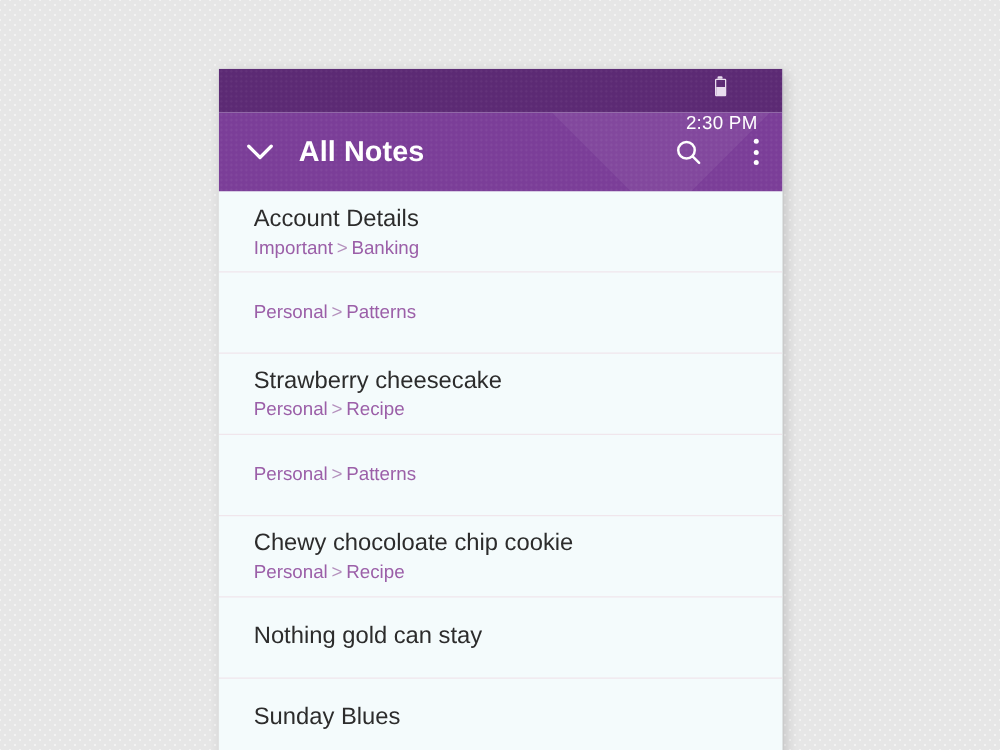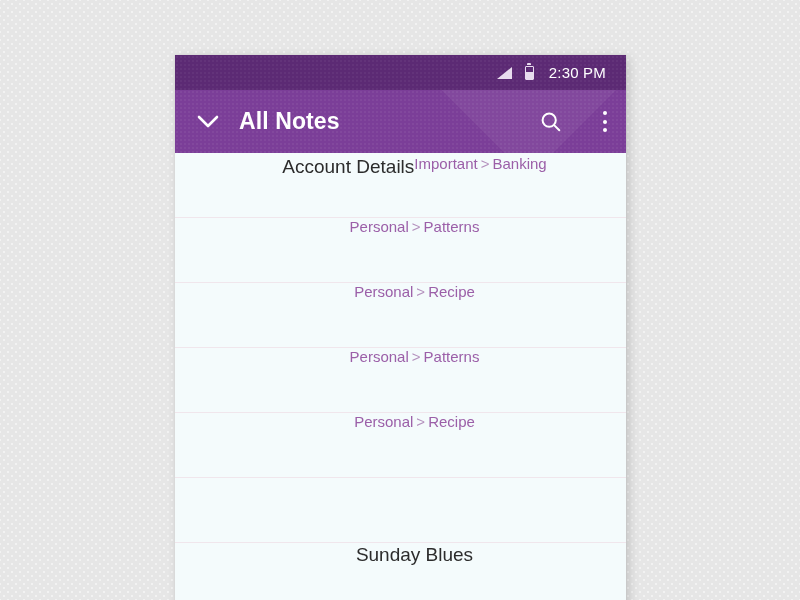--- a/index.html
+++ b/index.html
@@ -52,20 +52,21 @@
       radial-gradient(circle, rgba(255,255,255,0.045) 0.8px, transparent 1px);
     background-size: 4px 4px;
     pointer-events: none;
   }
   .status-icons {
     display: flex;
     align-items: center;
     gap: 13px;
     position: relative;
     z-index: 2;
+    flex-direction: column;
   }
   .signal-icon {
     width: 15px;
     height: 12px;
     position: relative;
   }
   .signal-icon span {
     position: absolute;
     right: 0; bottom: 0;
     width: 0; height: 0;
@@ -165,21 +166,21 @@
   
   .notes-list {
     background: #f4fbfc;
     height: 462px;
     overflow: hidden;
   }
   .note-row {
     height: 65px;
     padding: 0 0 0 28px;
     display: flex;
-    flex-direction: row;
+    flex-direction: column;
     justify-content: center;
     border-bottom: 1px solid #f0e6ec;
     cursor: pointer;
   }
   .note-row:first-child { padding-top: 2px; }
   .note-title {
     font-size: 19px;
     color: #2c2c2c;
     line-height: 1.25;
     margin-bottom: 3px;
@@ -240,28 +241,31 @@
 
   <div class="notes-list" id="notes-list">
       <div class="note-row">
         <div class="note-title">Account Details</div>
         <div class="note-path"><span>Important</span><span class="sep">&gt;</span><span>Banking</span></div>
       </div>
       <div class="note-row">
         <div class="note-path"><span>Personal</span><span class="sep">&gt;</span><span>Patterns</span></div>
       </div>
       <div class="note-row">
+        <div class="note-title">Strawberry cheesecake</div>
         <div class="note-path"><span>Personal</span><span class="sep">&gt;</span><span>Recipe</span></div>
       </div>
       <div class="note-row">
         <div class="note-path"><span>Personal</span><span class="sep">&gt;</span><span>Patterns</span></div>
       </div>
       <div class="note-row">
+        <div class="note-title">Chewy chocoloate chip cookie</div>
         <div class="note-path"><span>Personal</span><span class="sep">&gt;</span><span>Recipe</span></div>
       </div>
       <div class="note-row">
+        <div class="note-title">Nothing gold can stay</div>
       </div>
       <div class="note-row">
         <div class="note-title">Sunday Blues</div>
       </div>
     </div>
 
 </div>
 
 </body></html>

